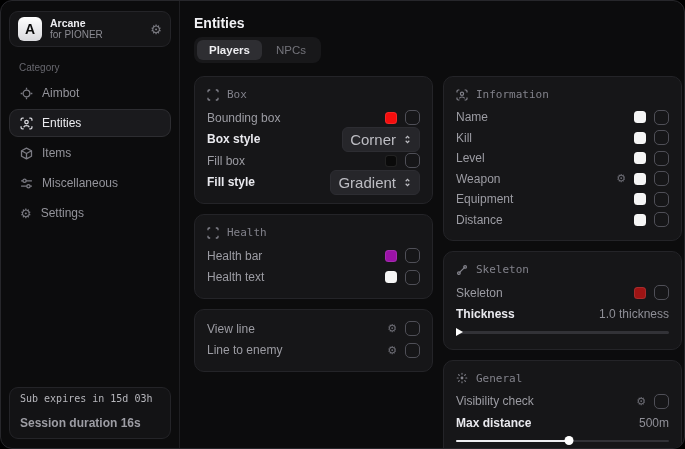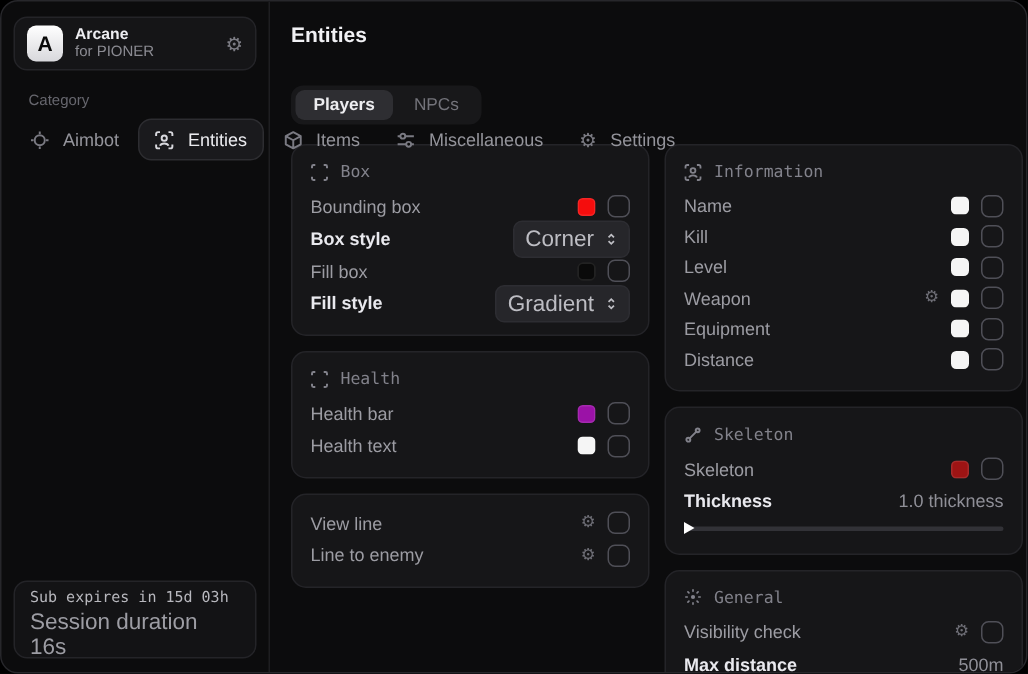--- a/index.html
+++ b/index.html
@@ -13,34 +13,34 @@
   .sidebar{ width:179px; flex:0 0 179px; border-right:1px solid #1e1e21; position:relative; padding:10px 8px; }
   .logo-card{ height:36px; background:#151517; border:1px solid #242428; border-radius:9px;
     display:flex; align-items:center; gap:8px; padding:0 8px; }
   .logo-box{ width:24px; height:24px; border-radius:6px; background:linear-gradient(180deg,#ffffff,#d8d8dc);
     color:#0a0a0a; font-weight:bold; font-size:14px; display:flex; align-items:center; justify-content:center; }
   .logo-text{ flex:1; line-height:1.15; }
   .logo-title{ font-size:10.5px; font-weight:bold; color:#ededf1; }
   .logo-sub{ font-size:10px; color:#8b8b92; }
   .logo-gear{ color:#7b7b83; font-size:13px; line-height:1; }
   .category-label{ margin:15px 0 6px 10px; font-size:10px; color:#67676e; }
-  .nav{ display:flex; gap:2px; }
+  .nav{ display:flex; flex-direction:column; gap:2px;justify-content:flex-end; }
   .nav-item{ height:28px; display:flex; align-items:center; gap:9px; padding:0 10px;
     font-size:12px; color:#94949b; border:1px solid transparent; border-radius:9px; }
   .nav-item .ic{ color:#7a7a82; display:flex; }
   .nav-item.active{ background:#1a1a1d; border-color:#2d2d31; color:#ececf0; }
   .nav-item.active .ic{ color:#d8d8dd; }
   .footer-card{ position:absolute; left:8px; right:8px; bottom:9px; height:52px;
     background:#131315; border:1px solid #242428; border-radius:9px; padding:5px 10px 0; }
   .footer-line1{ font-family:"DejaVu Sans Mono", monospace; font-size:10px; color:#b7b7bd; }
-  .footer-line2{ font-size:15px; font-weight:normal; color:#9d9da4; margin-top:2px; }
+  .footer-line2{ font-size:12px; font-weight:bold; color:#9d9da4; margin-top:12px; }
   
   .main{ flex:1; padding:14px 13px 0 14px; }
   .page-title{ font-size:14px; font-weight:bold; color:#f1f1f4; }
-  .tabs{ margin-top:26px; display:inline-flex; background:#18181a; border-radius:8px; padding:3px; gap:2px; }
+  .tabs{ margin-top:6px; display:inline-flex; background:#18181a; border-radius:8px; padding:3px; gap:2px; }
   .tab{ font-size:11.5px; padding:4px 12px; border-radius:6px; color:#73737a; }
   .tab.active{ background:#2e2e32; color:#ededf0; font-weight:bold; }
   .columns{ display:flex; gap:10px; margin-top:13px; align-items:flex-start; }
   .col{ display:flex; flex-direction:column; gap:10px; width:239px; }
   .card{ background:#161618; border:1px solid #242428; border-radius:10px; padding:8px 12px 10px; }
   .sec-head{ display:flex; align-items:center; gap:8px; margin:3px 0 6px;
     font-family:"DejaVu Sans Mono", monospace; font-size:11px; color:#82828b; }
   .sec-head .ic{ color:#82828b; display:flex; }
   .row{ height:21.5px; display:flex; align-items:center; justify-content:space-between; }
   .row.slim{ height:20.5px;gap:16px; }

